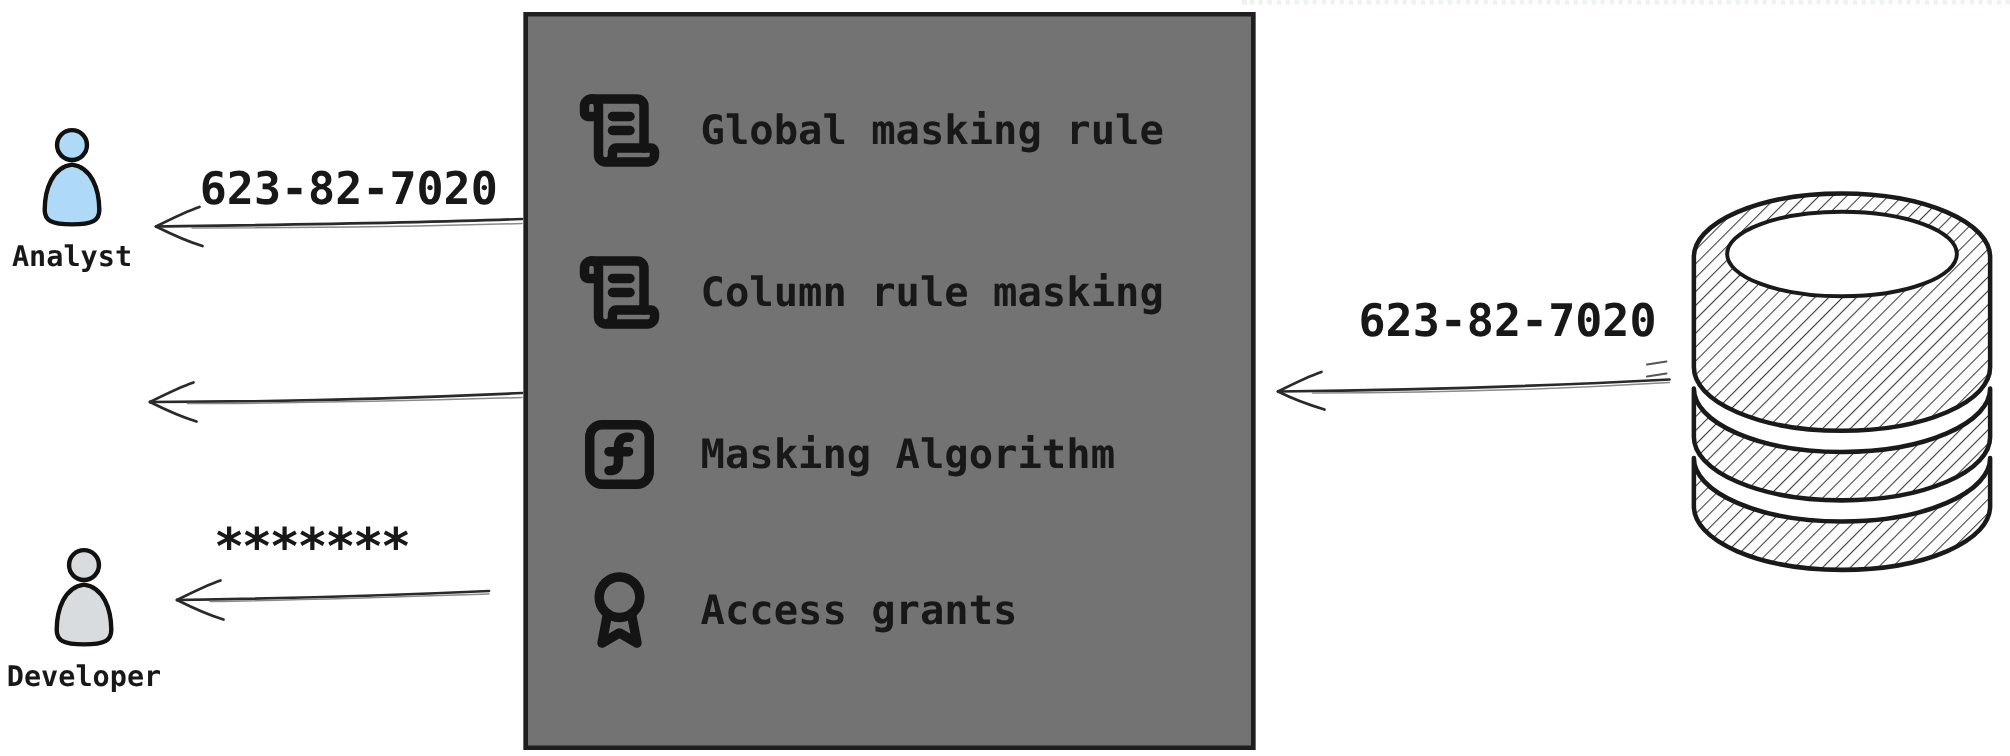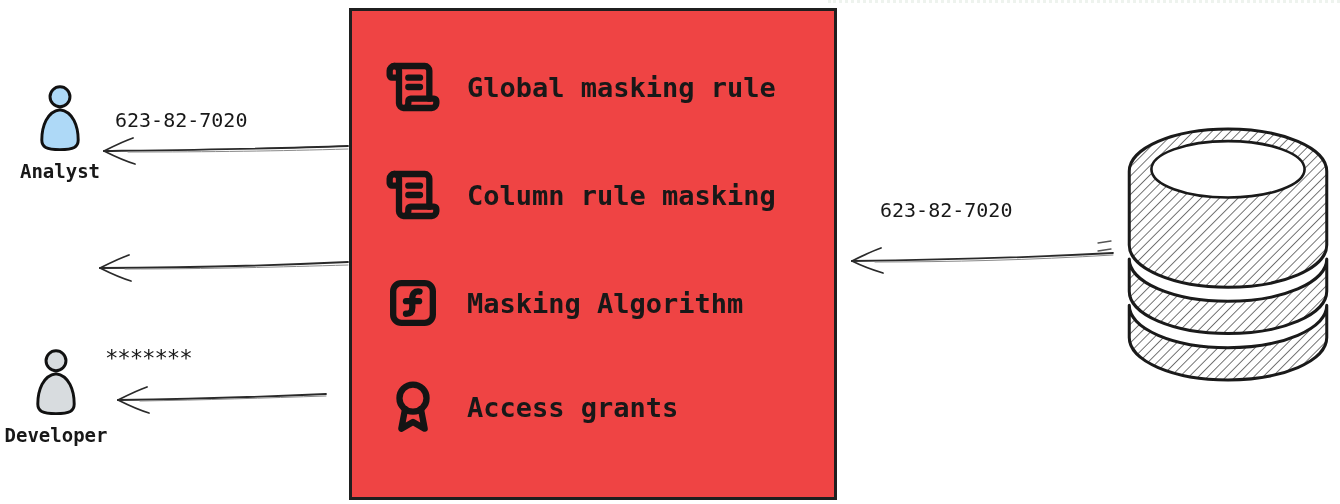--- a/index.html
+++ b/index.html
@@ -10,53 +10,53 @@
   
   .top-dotted { position:absolute; left:828px; top:0; width:512px; height:0;
     border-top:3px dotted rgba(205,220,205,0.35); }
 
   
   .recipient { position:absolute; text-align:center; }
   .recipient svg { display:block; margin:0 auto; }
   .rlabel { font-weight:bold; font-size:19px; margin-top:2px; white-space:nowrap; }
 
   
-  .value { position:absolute; font-weight:normal; font-size:20px; 
+  .value { position:absolute; font-weight:bold; font-size:30px; text-align:center;
     white-space:nowrap; line-height:1; }
   .value .masked { font-size:1.12em; position:relative; top:0.12em; letter-spacing:-0.05em; }
 
   
   .mask-box { position:absolute; left:349px; top:8px; width:488px; height:492px;
-    background:#ef4444; border:3px solid #1f1f1f; box-sizing:border-box; }
+    background:#737373; border:3px solid #1f1f1f; box-sizing:border-box; }
   .mask-row { position:absolute; left:33px; display:flex; align-items:center; gap:26px; }
   .mask-row svg { flex:0 0 auto; }
   .rowlabel { font-weight:bold; font-size:27px; white-space:nowrap; }
 
   .arrow-layer { position:absolute; left:0; top:0; width:1340px; height:504px;
     pointer-events:none; }
 
   .db-wrap { position:absolute; left:1124px; top:126px; }
 </style>
 </head>
 <body>
 
 <div class="canvas">
 
   <div class="top-dotted"></div>
 
-  <div class="recipient" style="left:0px; top:84px; width:96px;padding-left:12px;">
+  <div class="recipient" style="left:0px; top:84px; width:96px;">
     <svg width="52" height="74" viewBox="0 0 60 84">
       <circle cx="30" cy="14" r="11.5" fill="#aed9f7" stroke="#111" stroke-width="3.4"></circle>
       <path d="M30 29 C15 31 9 48 9 64 C9 72 14 75 30 75 C46 75 51 72 51 64 C51 48 45 31 30 29 Z" fill="#aed9f7" stroke="#111" stroke-width="3.4" stroke-linejoin="round"></path>
     </svg>
     <div class="rlabel">Analyst</div>
   </div>
 
 
-  <div class="recipient" style="left:4px; top:348px; width:104px;">
+  <div class="recipient" style="left:4px; top:364px; width:104px;">
     <svg width="52" height="74" viewBox="0 0 60 84">
       <circle cx="30" cy="14" r="11.5" fill="#d8dcdf" stroke="#111" stroke-width="3.4"></circle>
       <path d="M30 29 C15 31 9 48 9 64 C9 72 14 75 30 75 C46 75 51 72 51 64 C51 48 45 31 30 29 Z" fill="#d8dcdf" stroke="#111" stroke-width="3.4" stroke-linejoin="round"></path>
     </svg>
     <div class="rlabel">Developer</div>
   </div>
 
   <div class="value" style="left:115px; top:108px; width:235px;"><span class="masked"></span><span>623-82-7020</span></div>
 
 

